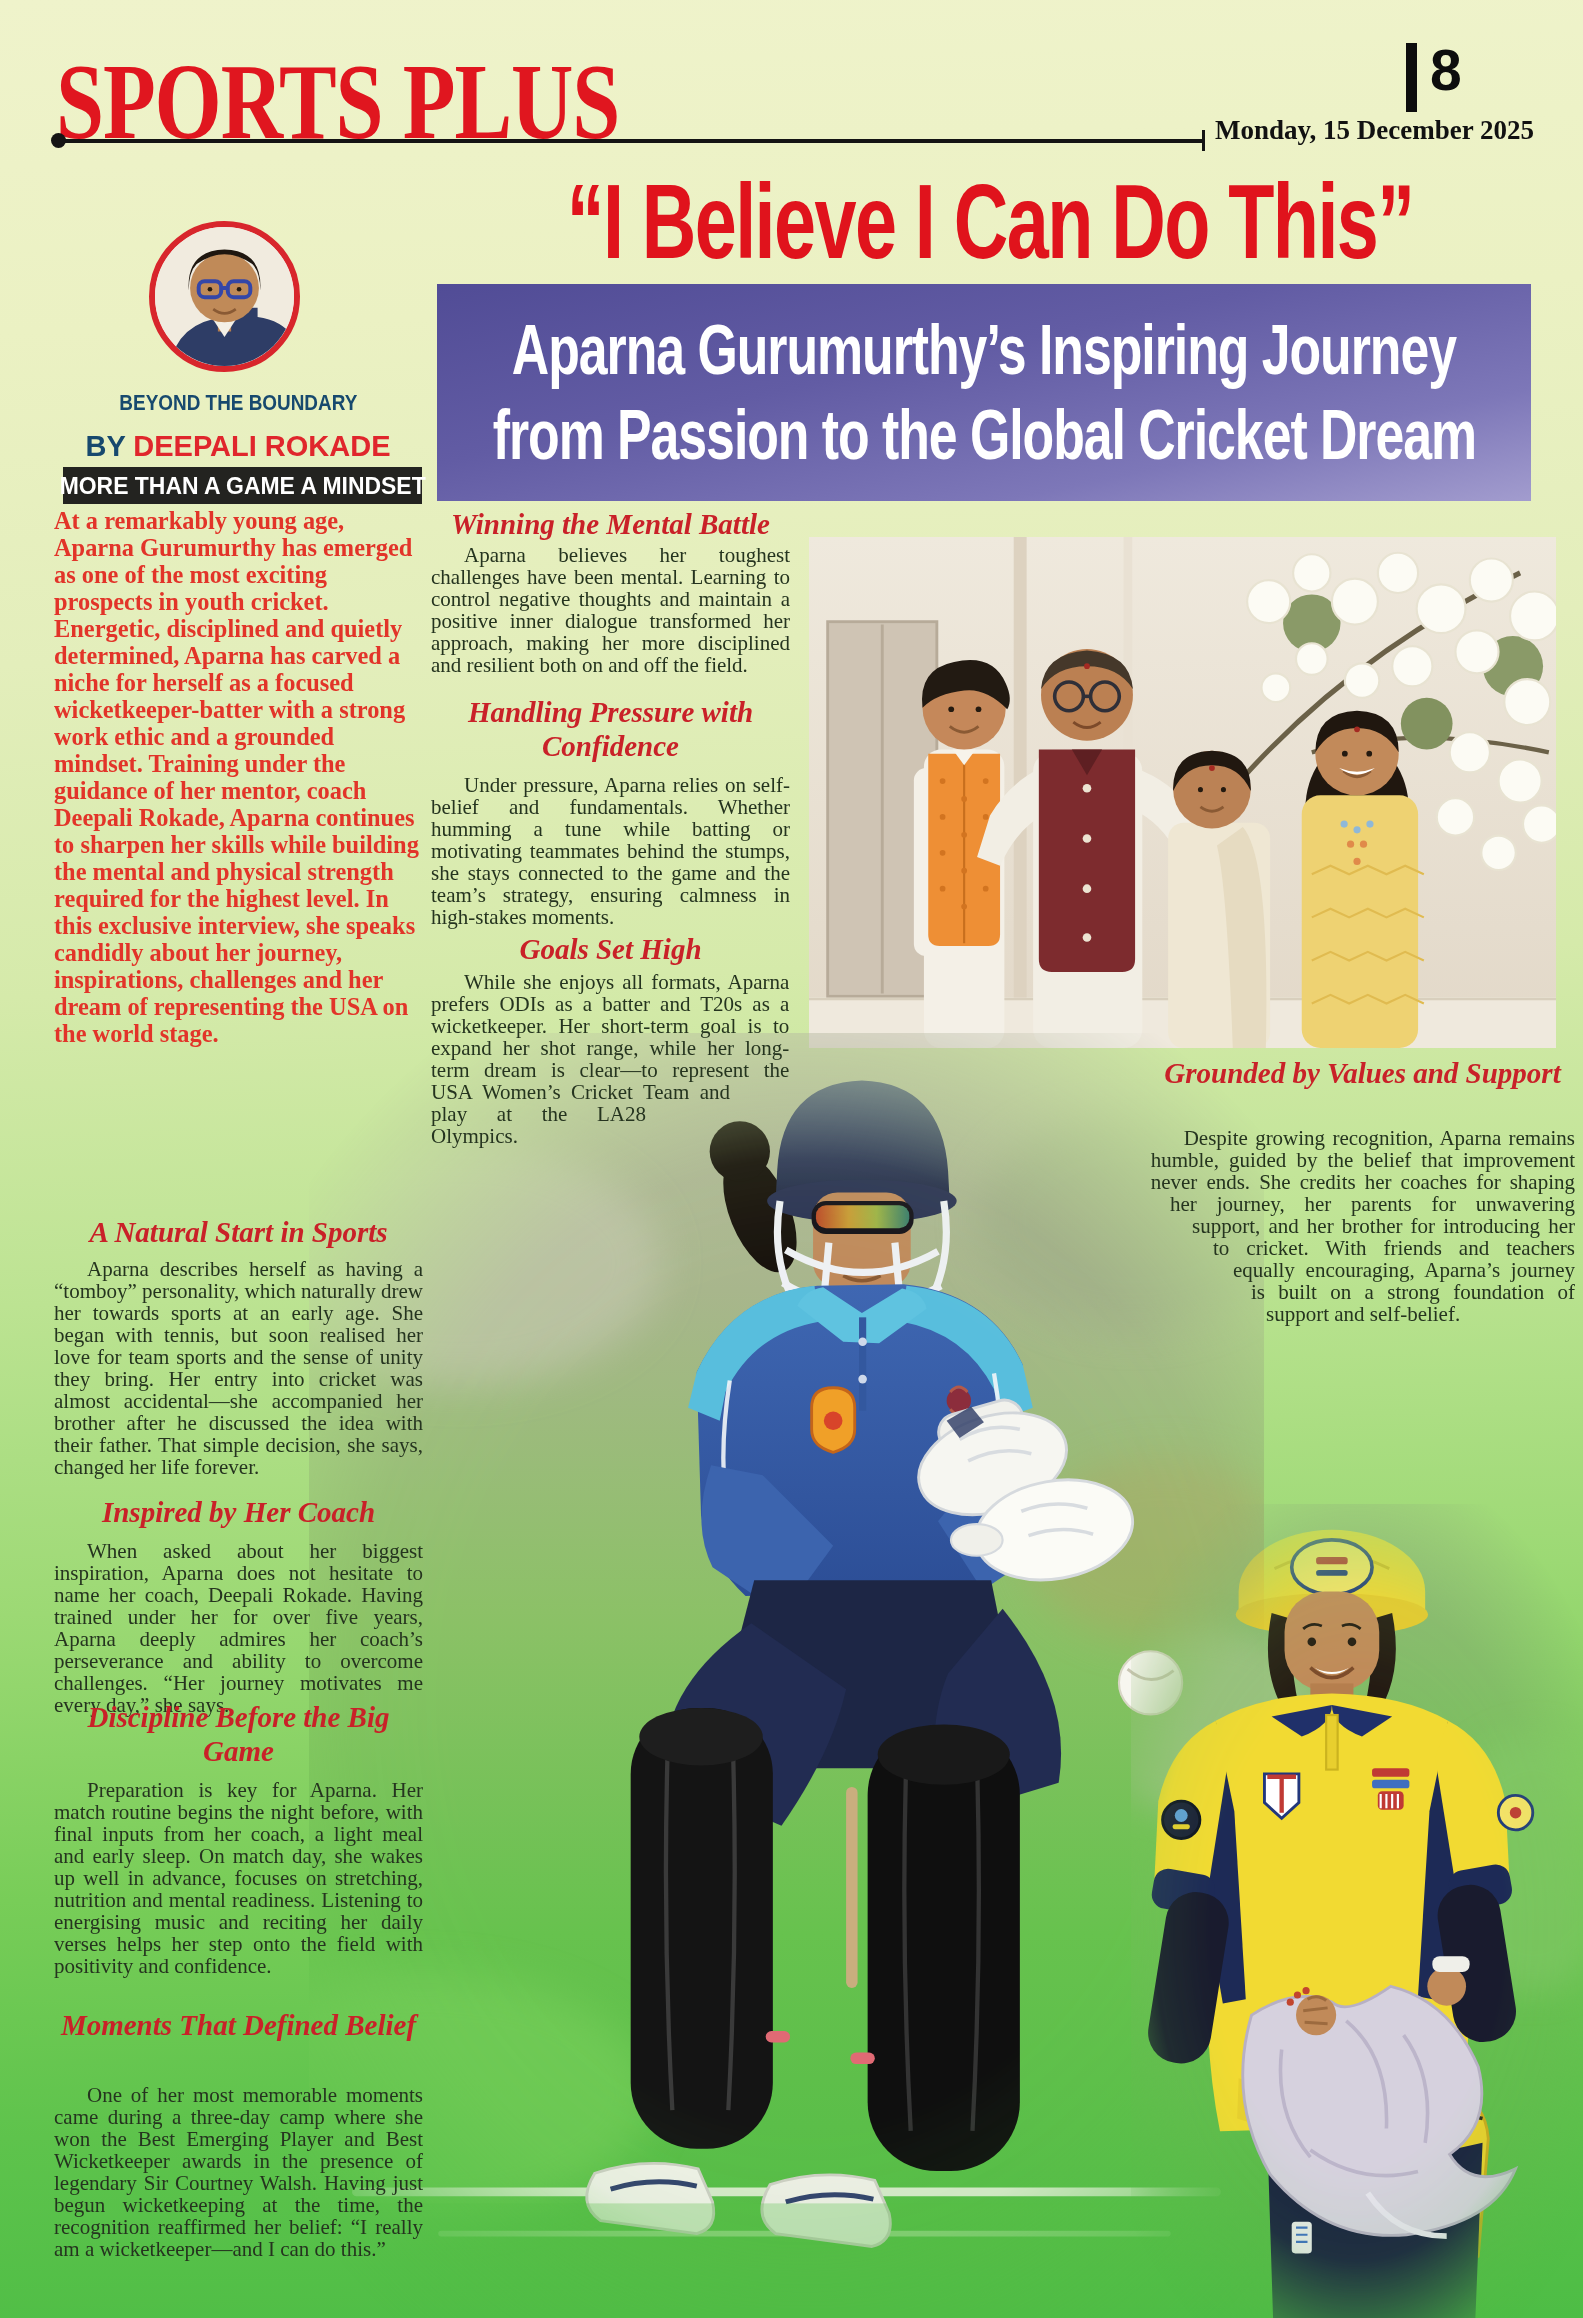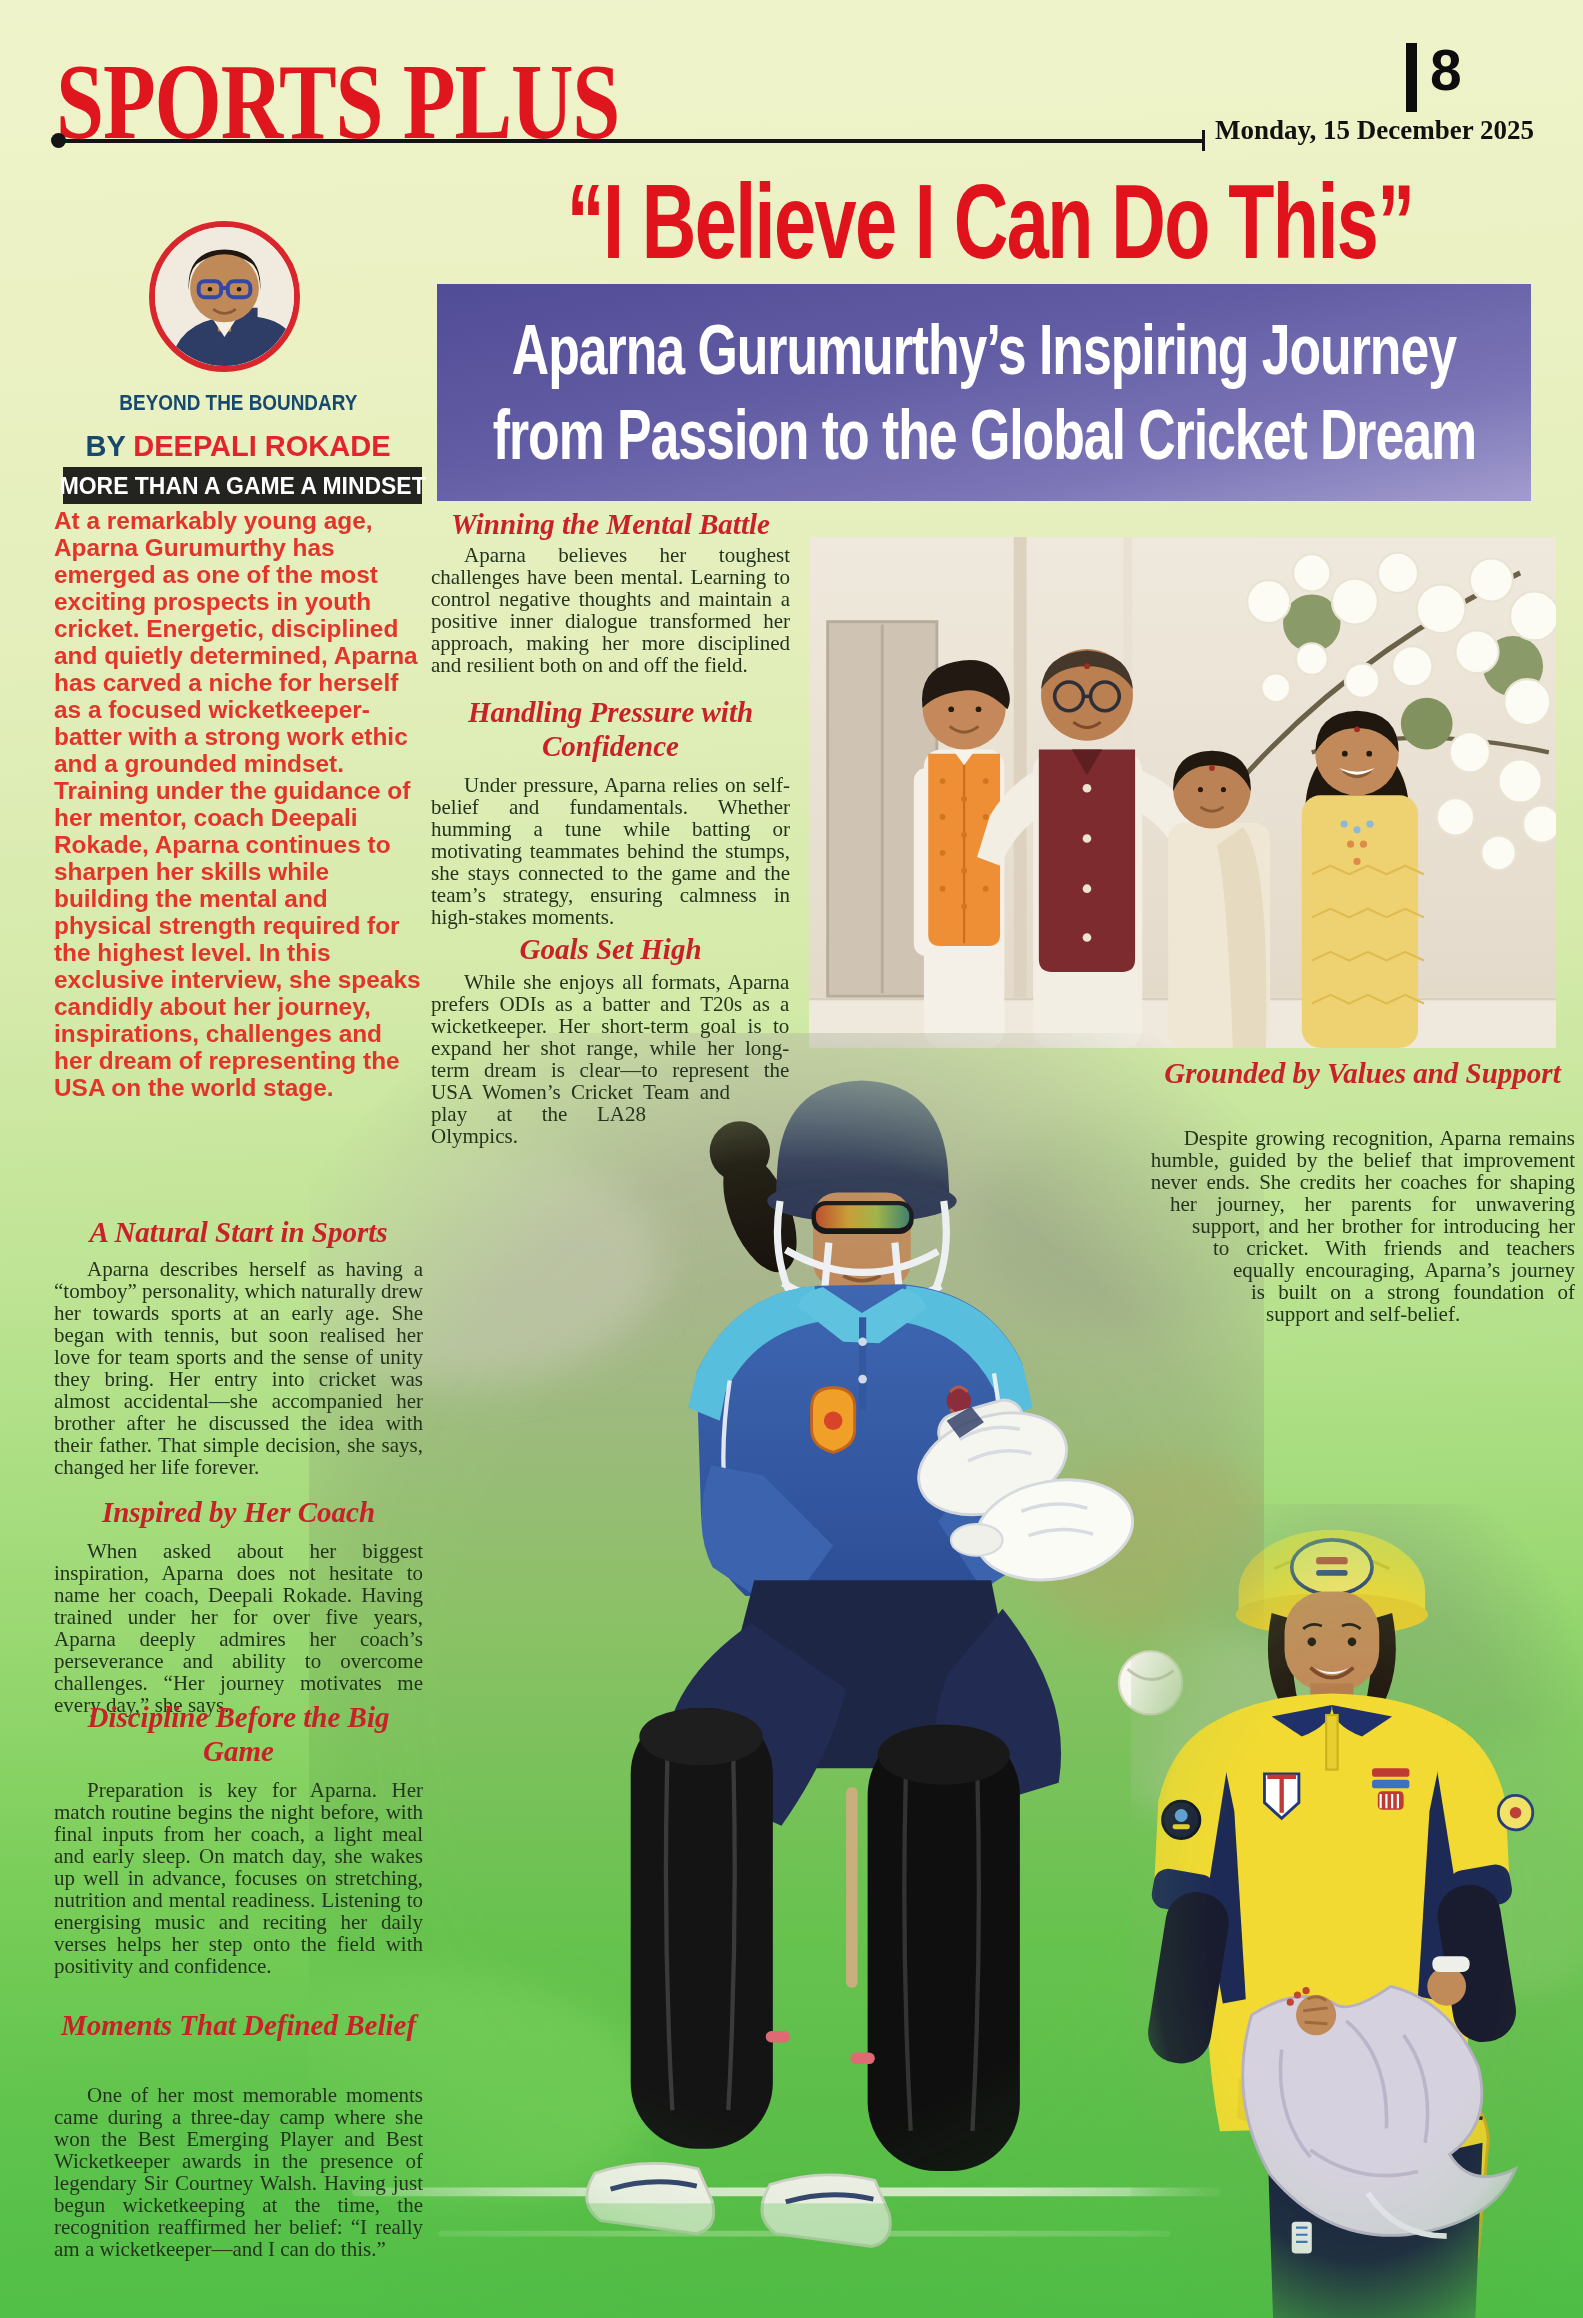--- a/index.html
+++ b/index.html
@@ -31,21 +31,21 @@
   
   .headline{left:402px;top:168px;width:1127px;text-align:left;color:#e0131c;z-index:5;
     font-family:"Liberation Sans",sans-serif;font-weight:bold;font-size:105px;line-height:108px;}
   .headline span{display:inline-block;transform:scaleX(.72);transform-origin:center;white-space:nowrap;letter-spacing:-2.2px;}
   .subhead{left:437px;top:284px;width:1094px;height:217px;z-index:5;
     background:linear-gradient(168deg,#514c96 0%,#625ca4 40%,#7d77b8 75%,#a29cce 100%);
     display:flex;flex-direction:column;align-items:center;justify-content:center;}
   .sub-line{color:#fff;font-family:"Liberation Sans",sans-serif;font-weight:bold;font-size:70px;line-height:85px;}
   .sub-line span{display:inline-block;transform:scaleX(.74);transform-origin:center;white-space:nowrap;letter-spacing:-1.4px;}
   
-  .intro{left:54px;top:507px;width:369px;font-family:Liberation Sans, sans-serif;font-weight:bold;
+  .intro{left:54px;top:507px;width:369px;font-family:Liberation Serif, serif;font-weight:bold;
     font-size:24.4px;line-height:27px;color:#e23429;text-align:left;z-index:4;}
   .heading{font-weight:bold;font-style:italic;font-size:29px;line-height:34px;color:#c92128;text-align:center;z-index:4;}
   .para{font-size:21px;line-height:22px;color:#25341f;text-align:justify;text-indent:33px;z-index:4;}
   .lcol{left:54px;width:369px;}
   .mcol{left:431px;width:359px;}
   .rcol{left:1150px;width:425px;}
   .s{clear:both;}
   .sr{float:right;clear:right;}
   .sl{float:left;clear:left;}
   

